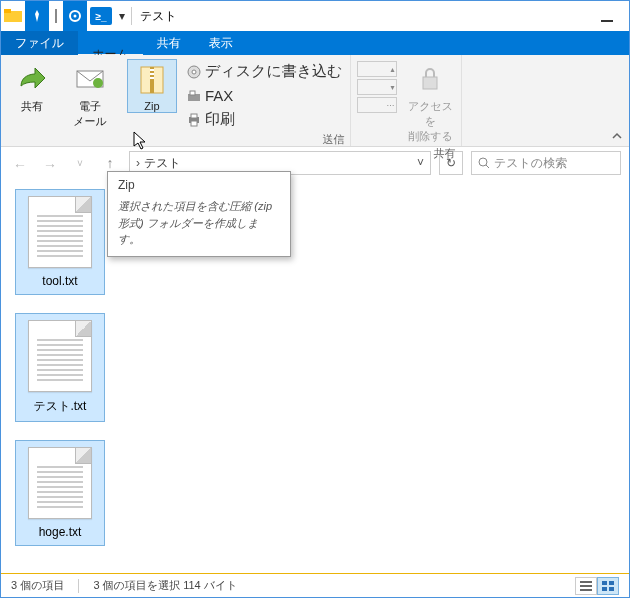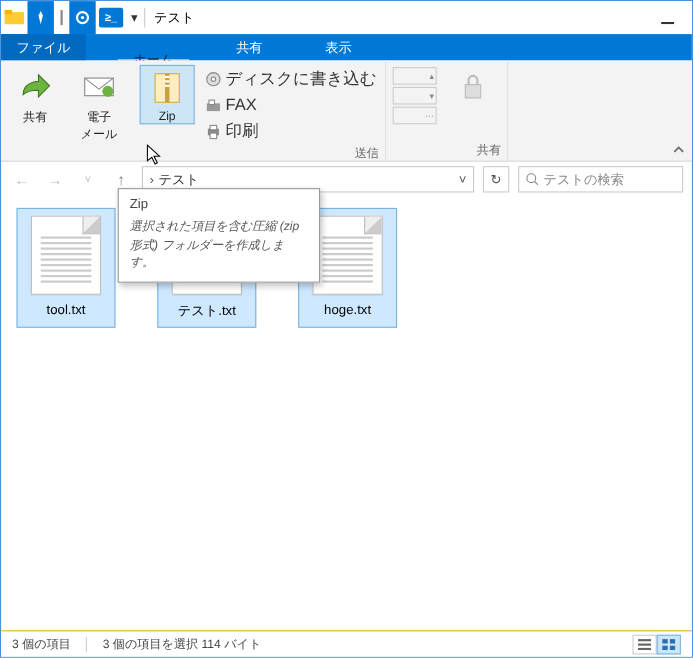--- a/index.html
+++ b/index.html
@@ -50,21 +50,20 @@
     display:flex;align-items:center;justify-content:center;
     color:#000;
   }
   
   .tabs {
     height: 24px;
     background: #0078d7;
     display: flex;
     align-items: stretch;
     color:#fff;
-    gap:29px;
   }
   .tab {
     padding: 0 14px;
     display:flex;align-items:center;
     font-size:12px;
     color:#fff;
   }
   .tab.file { background:#006ac1; }
   .tab.active { background:#f3f3f3; color:#222;margin-top:23px; }
   .tab.inactive { color:#fff; }
@@ -115,21 +114,21 @@
     width:150px; height:24px; border:1px solid #ccc;
     display:flex;align-items:center; padding:0 6px; gap:4px; color:#888;
   }
   
   .content {
     position:relative;
     height: calc(598px - 30px - 24px - 92px - 32px - 24px - 2px);
     padding: 10px 14px;
     overflow:auto;
   }
-  .files { display:flex; gap:38px; }
+  .files { display:flex; gap:18px;flex-direction:column; }
   .file-item {
     display:flex; flex-direction:column; align-items:center;
     width:90px; padding:6px 4px;
     border:1px solid transparent;
   }
   .file-item.selected {
     background:#cde8ff; border:1px solid #7bb3e0;
   }
   .file-icon {
     width:64px; height:72px;
@@ -308,20 +307,22 @@
         <div style="border:1px solid #ccc; height:16px; margin:2px 0;display:flex;align-items:center;justify-content:flex-end;padding-right:2px;color:#888;font-size:8px;">▾</div>
         <div style="border:1px solid #ccc; height:16px; margin:2px 0;display:flex;align-items:center;justify-content:flex-end;padding-right:2px;color:#888;font-size:8px;">⋯</div>
       </div>
       <div class="big-btn disabled">
         <div class="icon32">
           <svg width="24" height="28">
               <rect x="5" y="12" width="14" height="12" fill="#ddd" stroke="#bbb"></rect>
               <path d="M8 12 v-4 a4 4 0 0 1 8 0 v4" fill="none" stroke="#bbb" stroke-width="2"></path>
             </svg>
         </div>
+        <span style="white-space:pre-line;text-align:center;">アクセスを
+削除する</span>
       </div>
     </div>
     <div class="group-label">共有</div>
   </div>
 
   <div class="ribbon-collapse">
     <svg width="12" height="12">
         <path d="M2 8 L6 4 L10 8" fill="none" stroke="#666" stroke-width="1.5"></path>
       </svg>
   </div>

